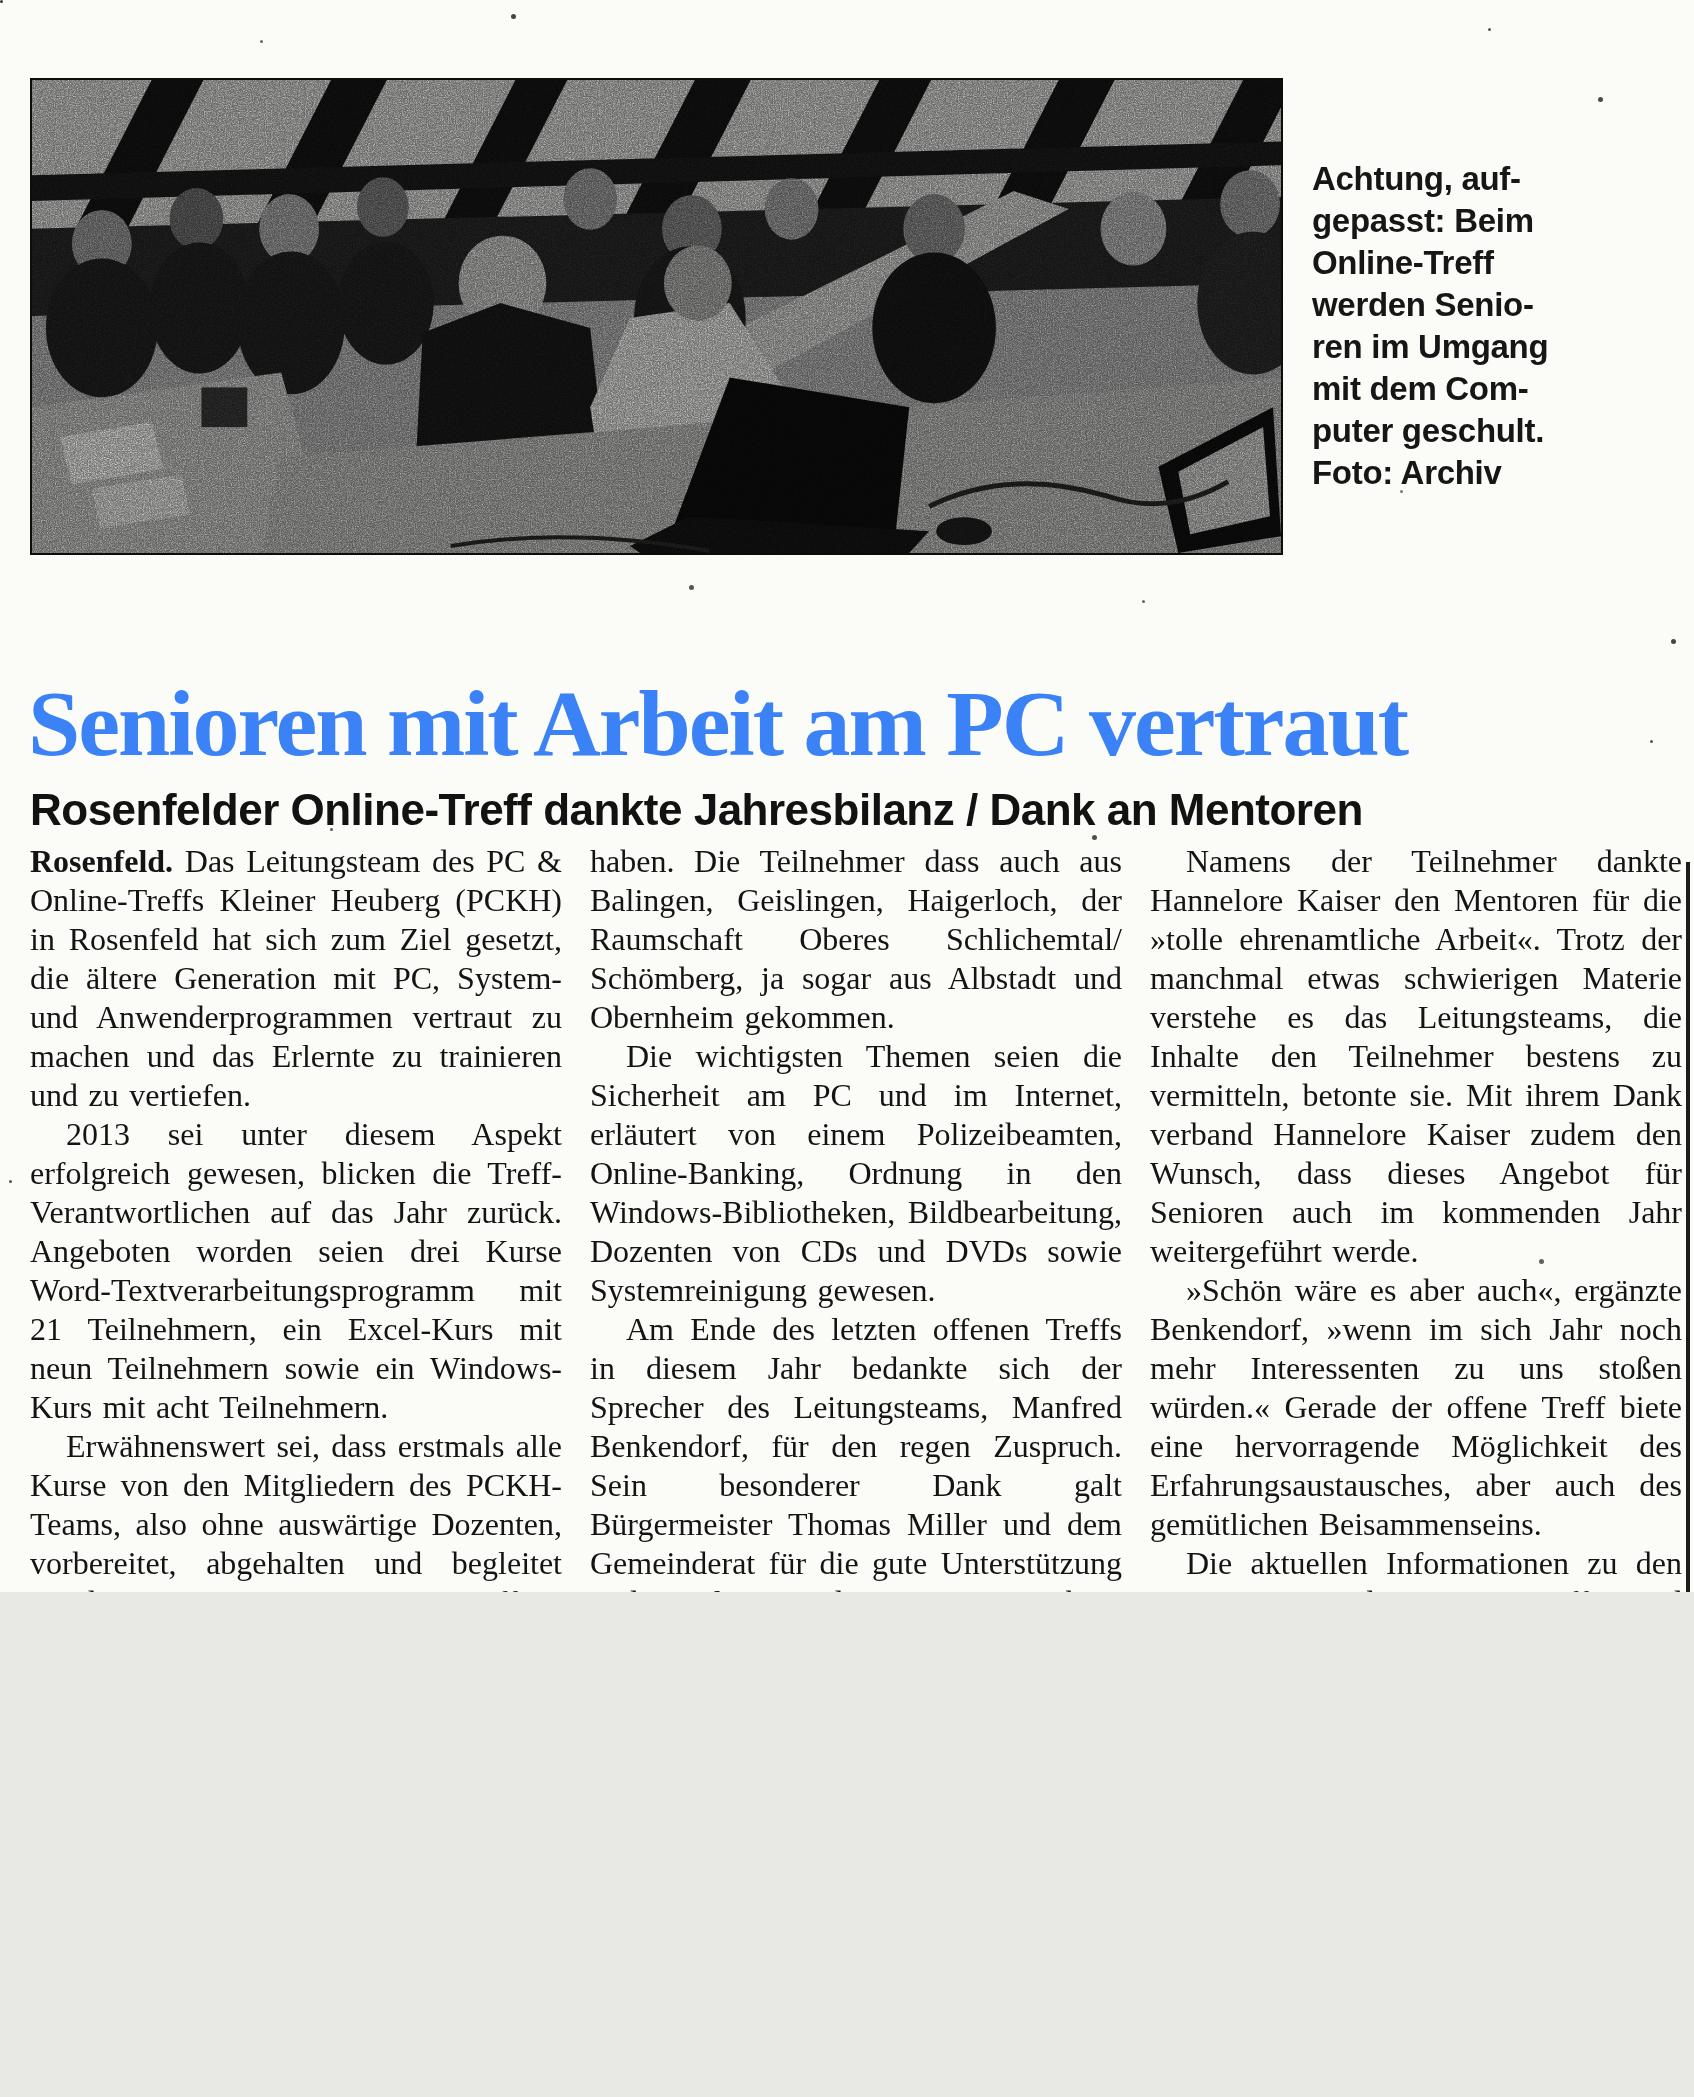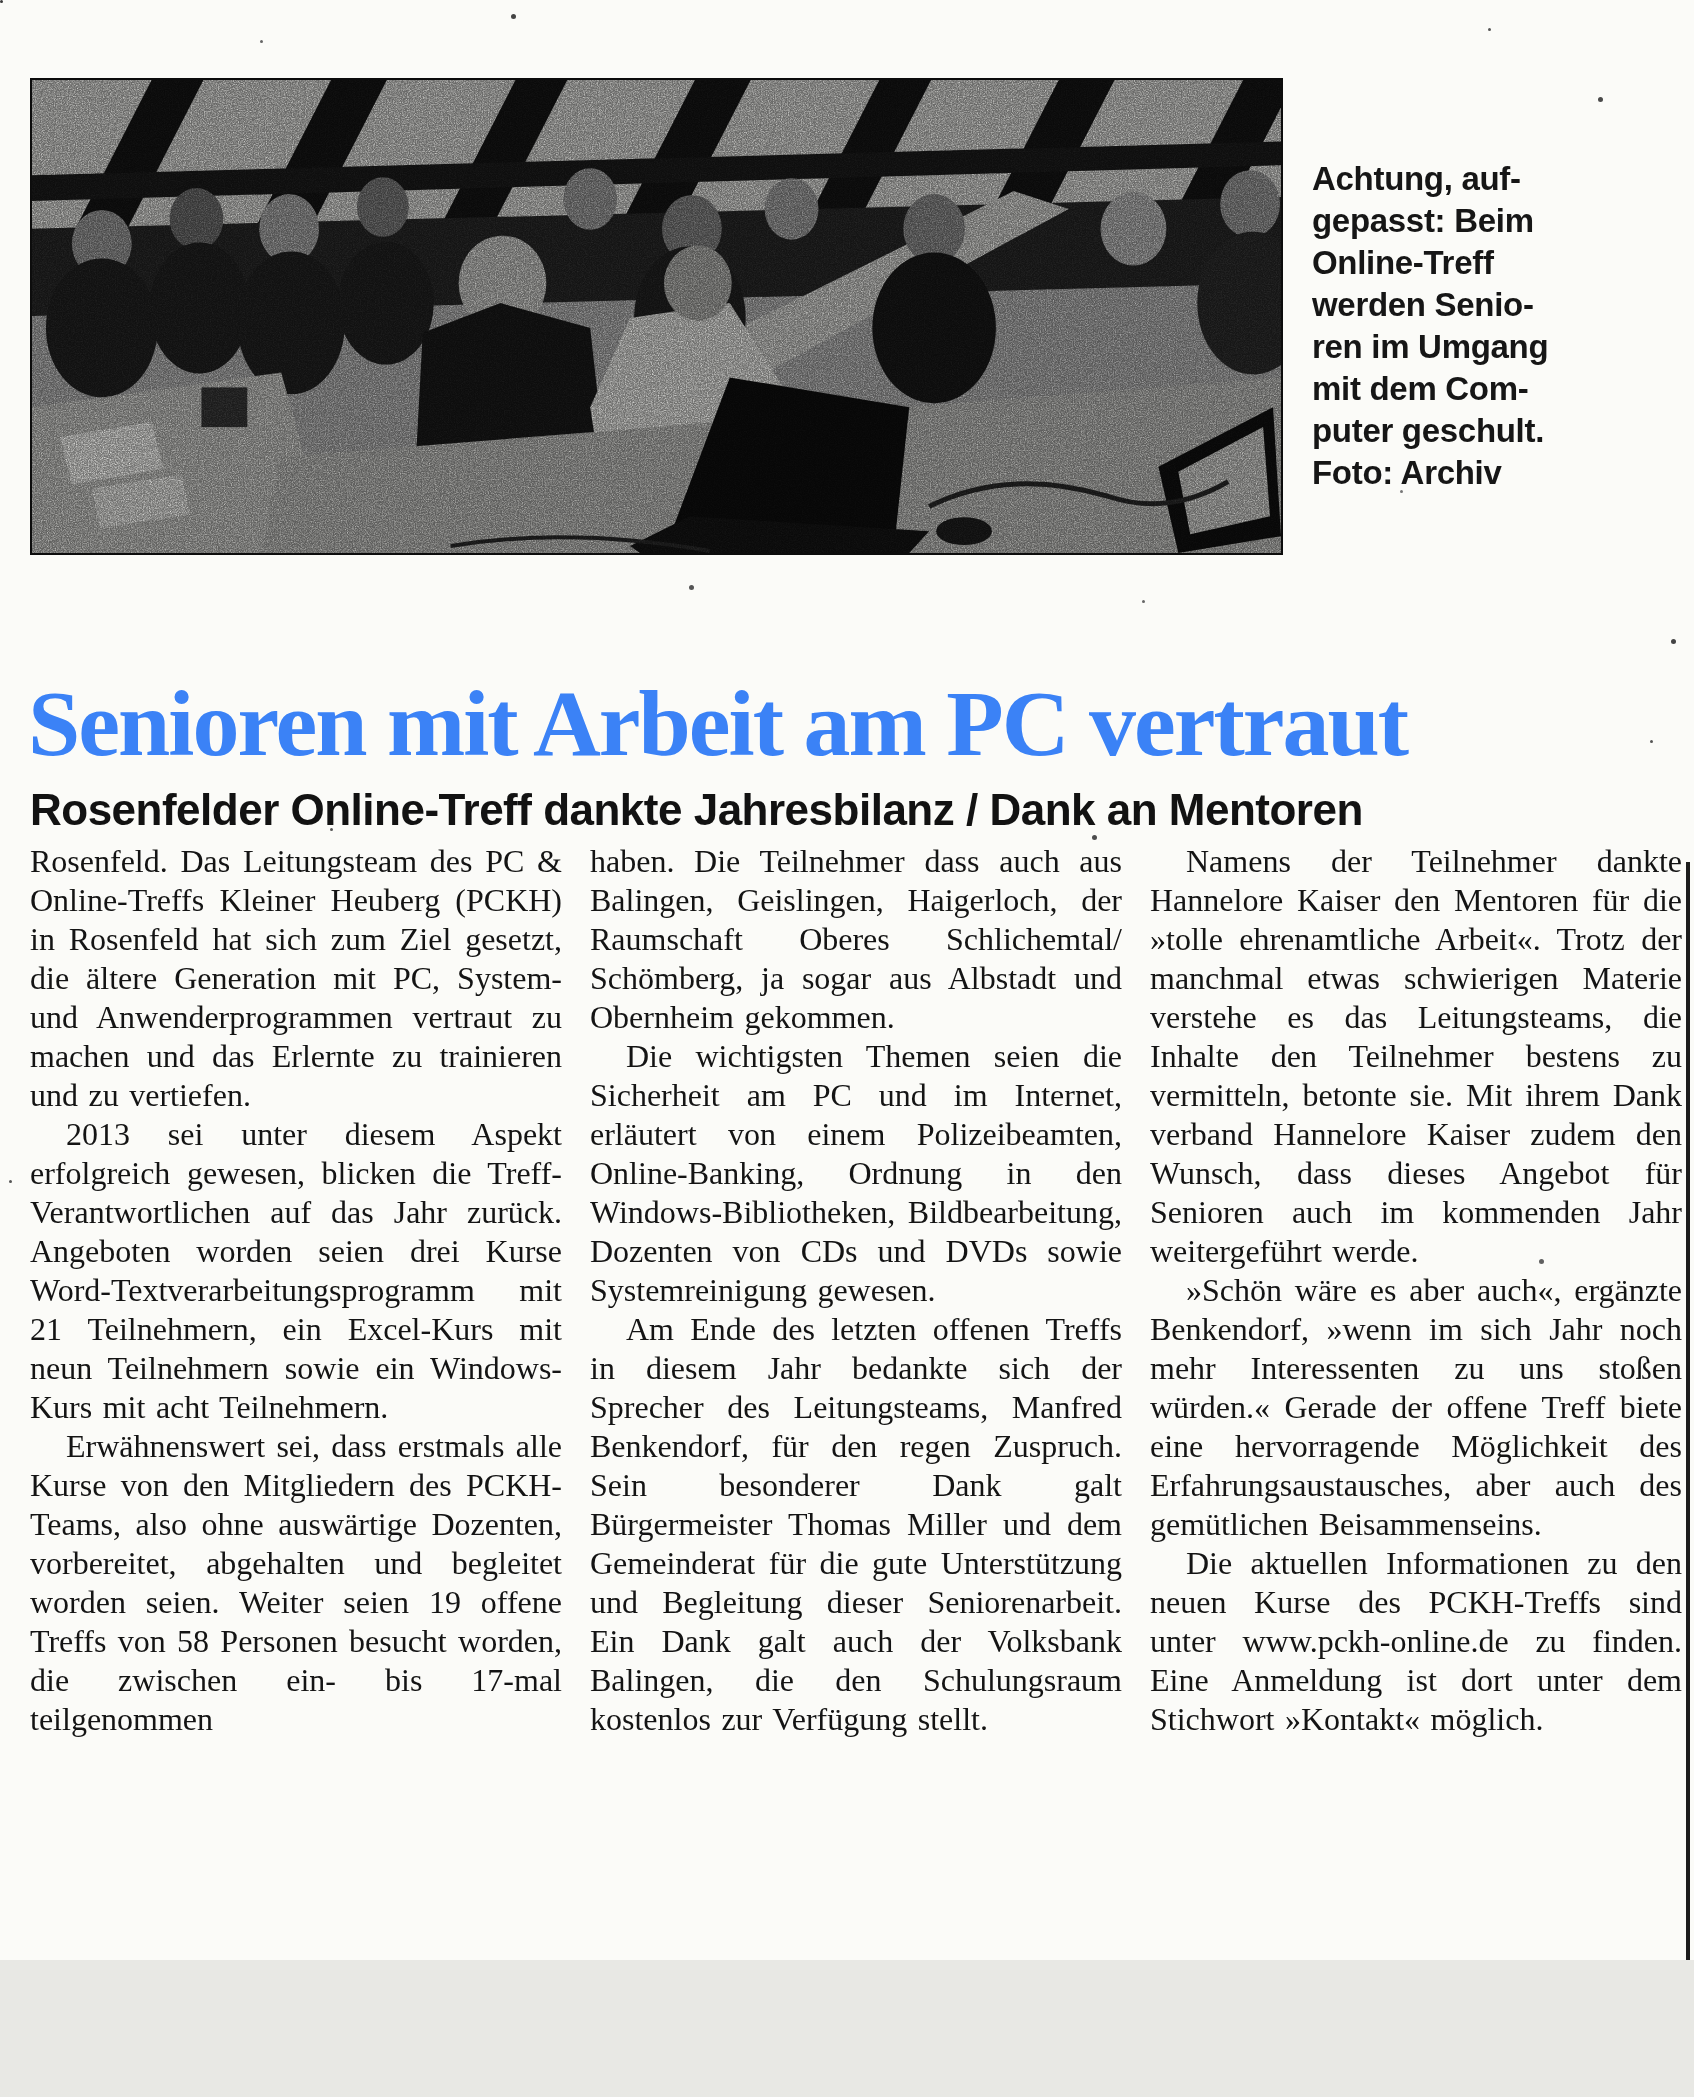--- a/index.html
+++ b/index.html
@@ -1,18 +1,18 @@
 <!DOCTYPE html>
 <html lang="de"><head>
 <meta charset="utf-8">
 <style>
   html,body{margin:0;padding:0;background:#e8e8e4;}
   .page{
     position:relative;
-    width:1694px;height:1960px;
+    width:1694px;height:1592px;
     background:#fbfbf8;
     overflow:hidden;
     font-family:"Liberation Serif", serif;
     color:#111;
   }
   
   .photo{
     position:absolute;left:30px;top:78px;width:1253px;height:477px;
     background:#bdbdbd;border:2px solid #0c0c0c;box-sizing:border-box;
     overflow:hidden;
@@ -44,21 +44,21 @@
     font-size:32px;line-height:39px;
     text-align:justify;text-align-last:left;
     word-spacing:2.5px;color:#141414;
     hyphens:auto;overflow:hidden;
   }
   .col-1{left:30px;}
   .col-2{left:590px;}
   .col-3{left:1150px;}
   .body-col p{margin:0;padding:0;}
   .body-col p.indent{text-indent:36px;}
-  .lead-in{font-weight:400;margin-top:28px;}
+  .lead-in{font-weight:700;margin-top:28px;}
   
   .col-rule{
     position:absolute;left:1686px;top:862px;width:4px;height:1190px;
     background:#1c1c1c;
   }
   .specks{position:absolute;left:0;top:0;width:3px;height:3px;background:#3a3a3a;border-radius:50%;
     box-shadow: 512px 15px 0 1px #444, 1488px 28px 0 0 #555, 260px 40px 0 0 #666,
     1599px 98px 0 1px #4a4a4a, 690px 586px 0 1px #555, 1142px 600px 0 0 #666,
     1672px 640px 0 1px #444, 330px 828px 0 0 #555, 1093px 836px 0 1px #4d4d4d,
     9px 1180px 0 0 #555, 1540px 1260px 0 1px #606060, 640px 2078px 0 1px #4a4a4a,

